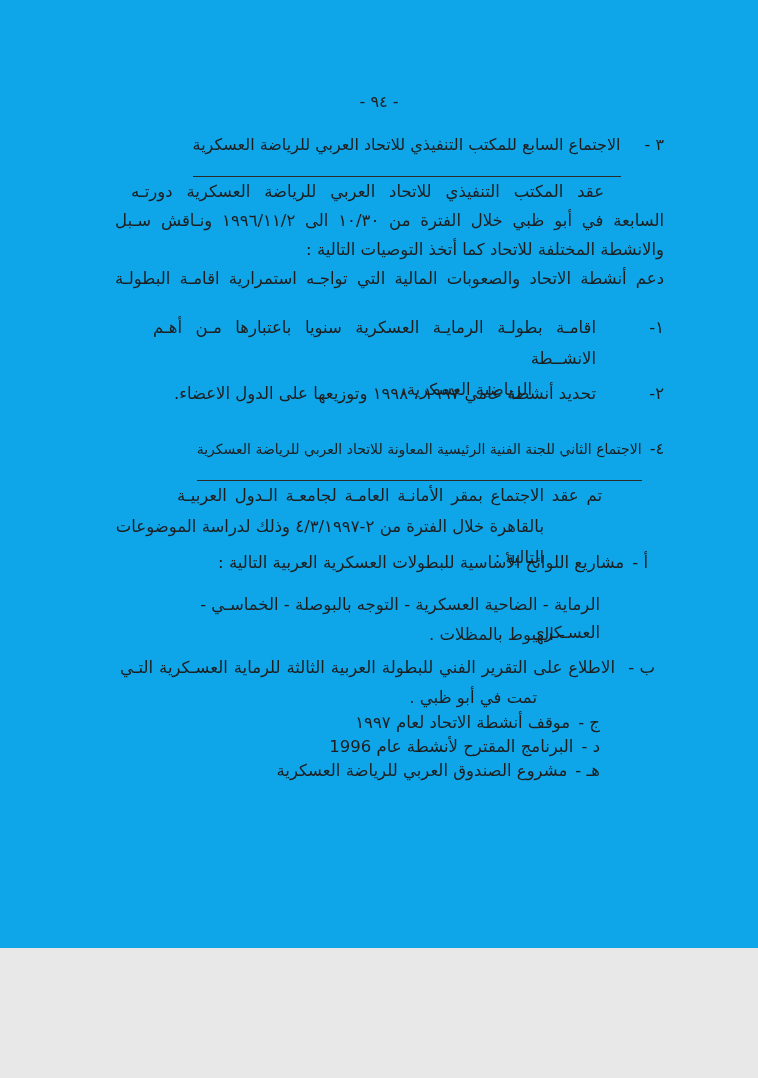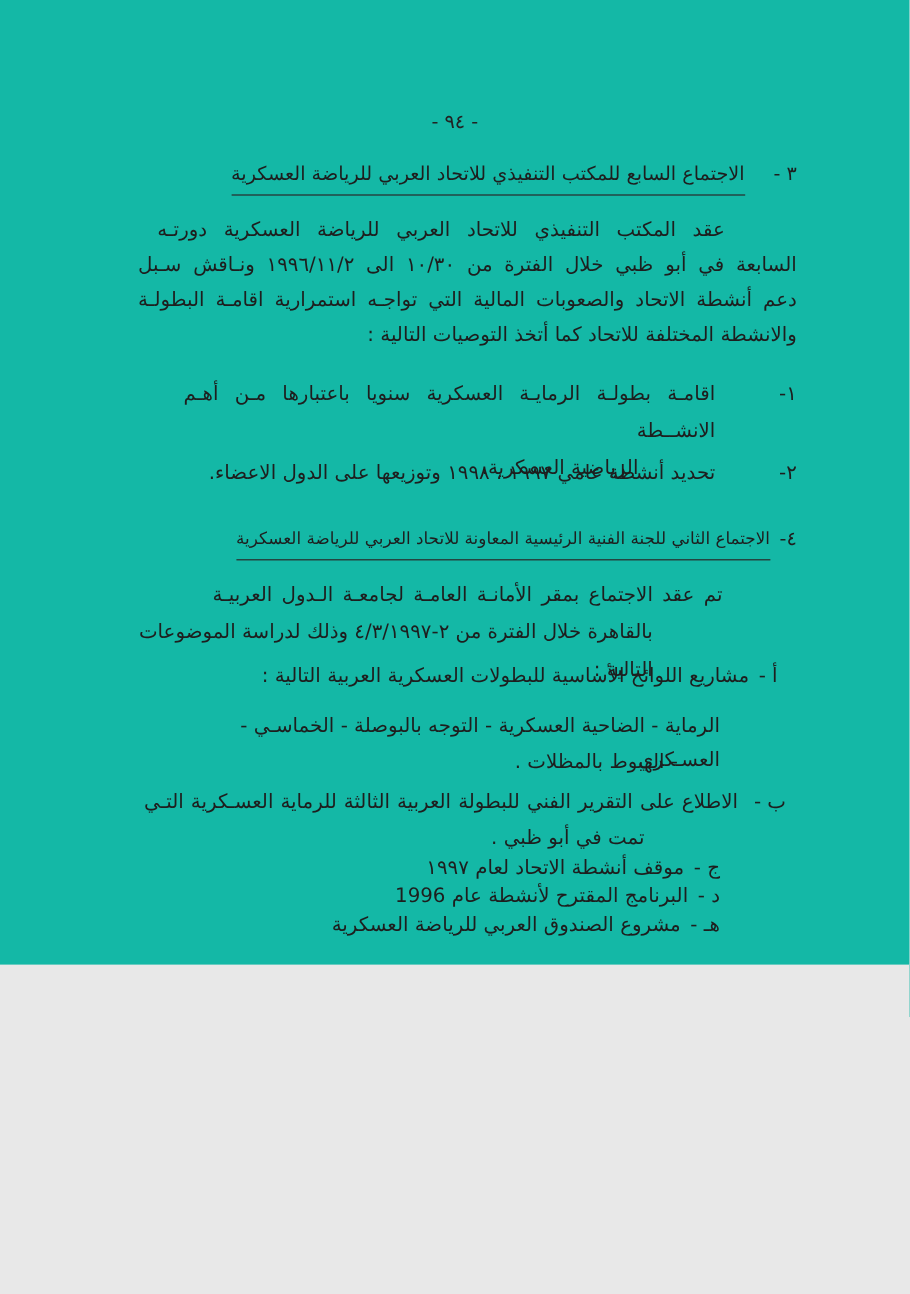--- a/index.html
+++ b/index.html
@@ -1,41 +1,41 @@
 <!DOCTYPE html>
 <html lang="ar"><head>
 <meta charset="utf-8">
 <style>
   html,body{margin:0;padding:0;background:#e8e8e8;}
   .page{
     position:relative;
-    width:758px;height:804px;
+    width:758px;height:948px;
     margin:0 auto;
-    background:#14b8a6;
+    background:#0ea5e9;
     font-family:"DejaVu Sans", sans-serif;
     direction:rtl;
     color:#1e1e1e;
     overflow:hidden;
   }
   .abs{position:absolute;}
   .pagenum{
     top:92px;left:0;right:0;
     text-align:center;
     font-size:16px;
     letter-spacing:3px;
     color:#222;
   }
   
   .hrow{display:flex;align-items:flex-start;font-size:16px;line-height:24px;}
   .h3row{top:133px;right:94px;left:95px;gap:24px;}
   .h4row{top:437px;right:94px;left:80px;gap:8px;}
   .hmarker{flex:none;white-space:nowrap;}
   .htitle{
     border-bottom:1.6px solid #2a2a2a;
-    padding-bottom:5px;
+    padding-bottom:19px;
     white-space:nowrap;
   }
   .h4row .htitle{font-size:14px;}
   
   .para{font-size:16.5px;}
   .p1{top:177px;right:94px;left:95px;line-height:29px;}
   .p2{top:480px;right:94px;left:95px;line-height:31px;}
   .line{text-align:right;}
   .jl{text-align:justify;text-align-last:justify;margin-left:20px;}
   .p1-l1{padding-right:60px;padding-left:16px;}
@@ -71,22 +71,22 @@
   <div class="abs pagenum">- ٩٤ -</div>
 
   <div class="abs hrow h3row">
     <span class="hmarker">٣ -</span>
     <span class="htitle">الاجتماع السابع للمكتب التنفيذي للاتحاد العربي للرياضة العسكرية</span>
   </div>
 
   <div class="abs para p1">
     <div class="line jl p1-l1">عقد المكتب التنفيذي للاتحاد العربي للرياضة العسكرية  دورتـه</div>
     <div class="line jl">السابعة في أبو ظبي خلال الفترة من ١٠/٣٠ الى ١٩٩٦/١١/٢  ونـاقش سـبل</div>
+    <div class="line">والانشطة المختلفة للاتحاد كما أتخذ التوصيات التالية :</div>
     <div class="line jl">دعم أنشطة الاتحاد والصعوبات المالية التي  تواجـه استمرارية اقامـة البطولـة</div>
-    <div class="line">والانشطة المختلفة للاتحاد كما أتخذ التوصيات التالية :</div>
   </div>
 
   <div class="abs nitem item1">
     <div class="nmarker">١-</div>
     <div class="ntext">
       <div class="line jl">اقامـة بطولـة الرمايـة العسكرية سنويا باعتبارها مـن أهـم الانشــطة</div>
       <div class="line l2">الرياضية العسكرية.</div>
     </div>
   </div>
 

